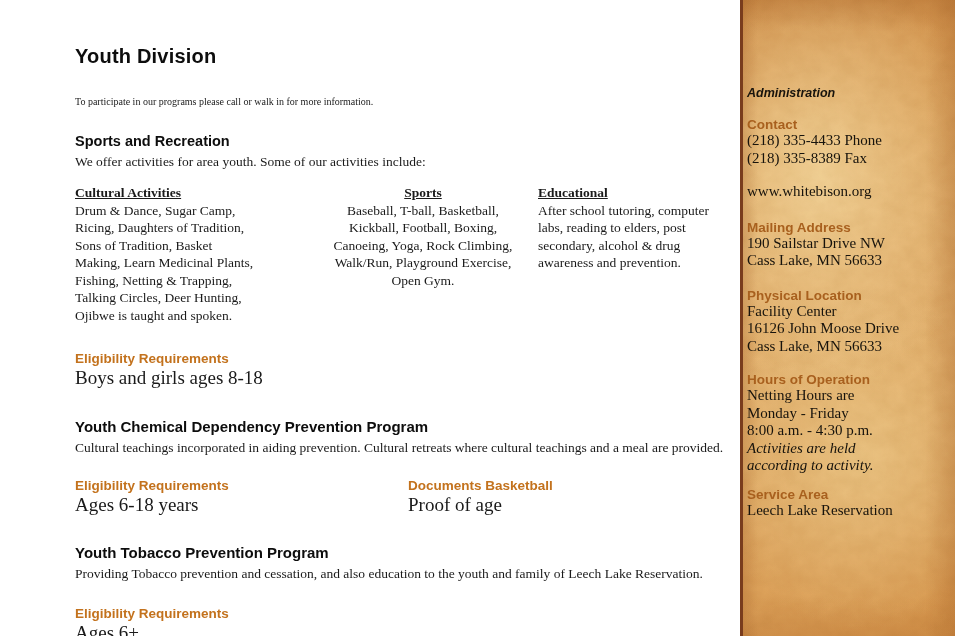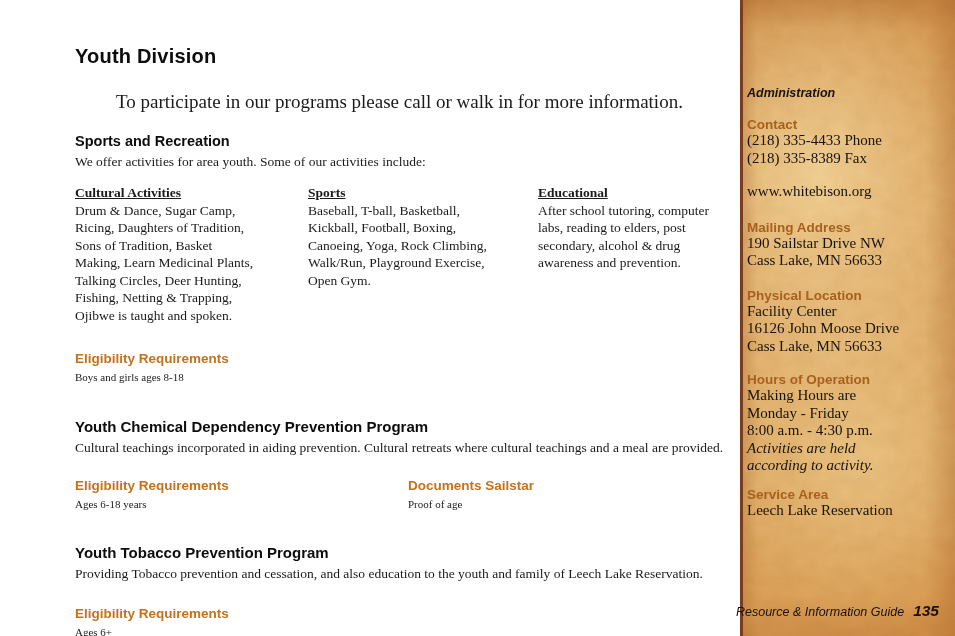--- a/index.html
+++ b/index.html
@@ -24,57 +24,56 @@
   .title {
     margin-top: 45px;
     font-family: "Liberation Sans", sans-serif;
     font-weight: bold;
     font-size: 20px;
     letter-spacing: 0.2px;
     color: #0d0d0d;
   }
   .intro {
     margin-top: 25px;
-    font-size: 19px;
+    font-size: 10px;
     line-height: 17px;
-    margin-left: 41px;
   }
   .sec-heading {
     margin-top: 23px;
     font-family: "Liberation Sans", sans-serif;
     font-weight: bold;
     font-size: 14.5px;
     color: #0d0d0d;
   }
   .sec-desc {
     margin-top: 4px;
     font-size: 13.5px;
     line-height: 17px;
   }
   .columns {
     margin-top: 14px;
     display: flex;
   }
   .col { font-size: 13.5px; line-height: 17.5px; }
   .col-1 { width: 233px; }
-  .col-2 { width: 230px; }
+  .col-2 { width: 230px; text-align: center; }
   .col-3 { width: 187px; }
   .col-header {
     font-weight: bold;
     text-decoration: underline;
   }
   .label-orange {
     font-family: "Liberation Sans", sans-serif;
     font-weight: bold;
     font-size: 13.5px;
     color: #c3721d;
   }
   .label-value {
     margin-top: 3px;
-    font-size: 11px;
+    font-size: 19px;
     line-height: 17px;
   }
   .elig-block-1 { margin-top: 27px; }
   .program-heading {
     margin-top: 21px;
     font-family: "Liberation Sans", sans-serif;
     font-weight: bold;
     font-size: 15px;
     color: #0d0d0d;
   }
@@ -179,22 +178,22 @@
       <div class="sec-desc">We offer activities for area youth. Some of our activities include:</div>
 
       <div class="columns">
         <div class="col col-1">
           <div class="col-header">Cultural Activities</div>
           <div class="side-lines-plain">
               <div>Drum &amp; Dance, Sugar Camp,</div>
               <div>Ricing, Daughters of Tradition,</div>
               <div>Sons of Tradition, Basket</div>
               <div>Making, Learn Medicinal Plants,</div>
+              <div>Fishing, Netting &amp; Trapping,</div>
               <div>Talking Circles, Deer Hunting,</div>
-              <div>Fishing, Netting &amp; Trapping,</div>
               <div>Ojibwe is taught and spoken.</div>
             </div>
         </div>
         <div class="col col-2">
           <div class="col-header">Sports</div>
           <div>
               <div>Baseball, T-ball, Basketball,</div>
               <div>Kickball, Football, Boxing,</div>
               <div>Canoeing, Yoga, Rock Climbing,</div>
               <div>Walk/Run, Playground Exercise,</div>
@@ -221,21 +220,21 @@
     <div class="program-block" style="margin-top:32px;">
       <div class="program-heading">Youth Chemical Dependency Prevention Program</div>
       <div class="program-desc">Cultural teachings incorporated in aiding prevention. Cultural retreats where cultural teachings and a meal are provided.</div>
 
       <div class="two-col-row">
         <div class="left">
           <div class="label-orange">Eligibility Requirements</div>
           <div class="label-value">Ages 6-18 years</div>
         </div>
         <div>
-          <div class="label-orange">Documents Sailstar</div>
+          <div class="label-orange">Documents Basketball</div>
           <div class="label-value">Proof of age</div>
         </div>
       </div>
     </div>
 
     <div class="program-block">
       <div class="program-heading">Youth Tobacco Prevention Program</div>
       <div class="program-desc">Providing Tobacco prevention and cessation, and also education to the youth and family of Leech Lake Reservation.</div>
 
       <div class="elig-last">
@@ -285,35 +284,32 @@
         <div class="side-lines">
             <div>Facility Center</div>
             <div>16126 John Moose Drive</div>
             <div>Cass Lake, MN 56633</div>
           </div>
       </div>
 
       <div class="s-hours">
         <div class="side-label">Hours of Operation</div>
         <div class="side-lines">
-            <div>Making Hours are</div>
+            <div>Netting Hours are</div>
             <div>Monday - Friday</div>
             <div>8:00 a.m. - 4:30 p.m.</div>
           </div>
         <div class="side-lines side-note">
             <div>Activities are held</div>
             <div>according to activity.</div>
           </div>
       </div>
 
       <div class="s-service">
         <div class="side-label">Service Area</div>
         <div class="side-lines">Leech Lake Reservation</div>
       </div>
 
     </div>
 
-    <div class="side-footer">
-      <span>Resource &amp; Information Guide</span><span class="page-num">135</span>
-    </div>
   </div>
 
 </div>
 
 </body></html>

